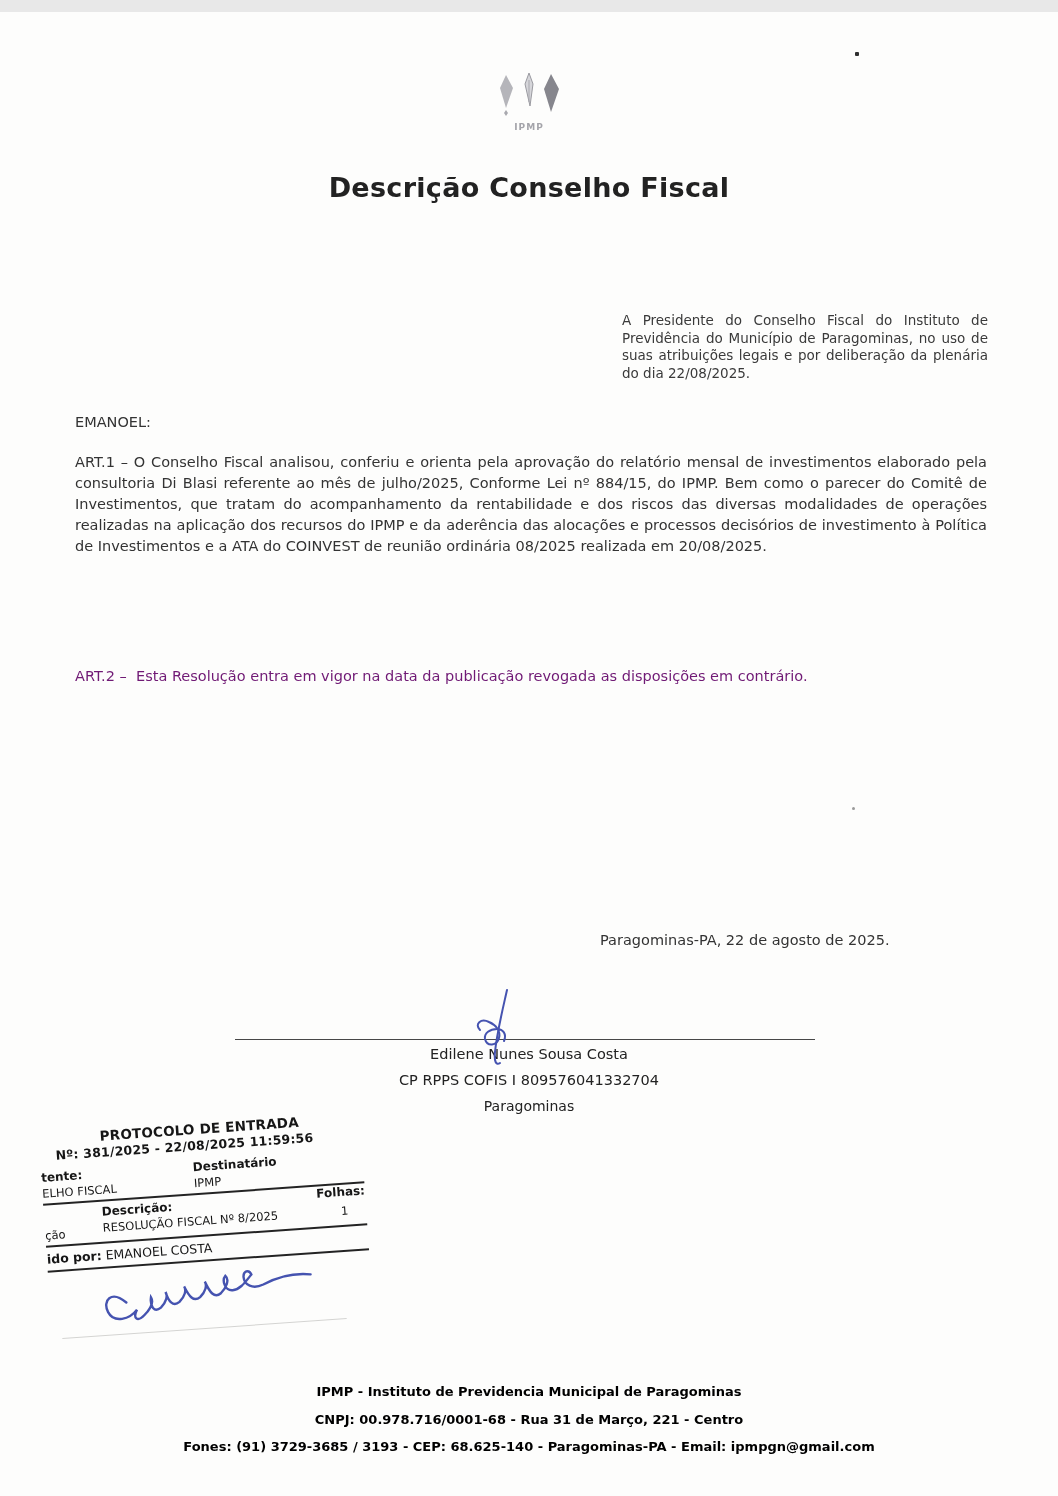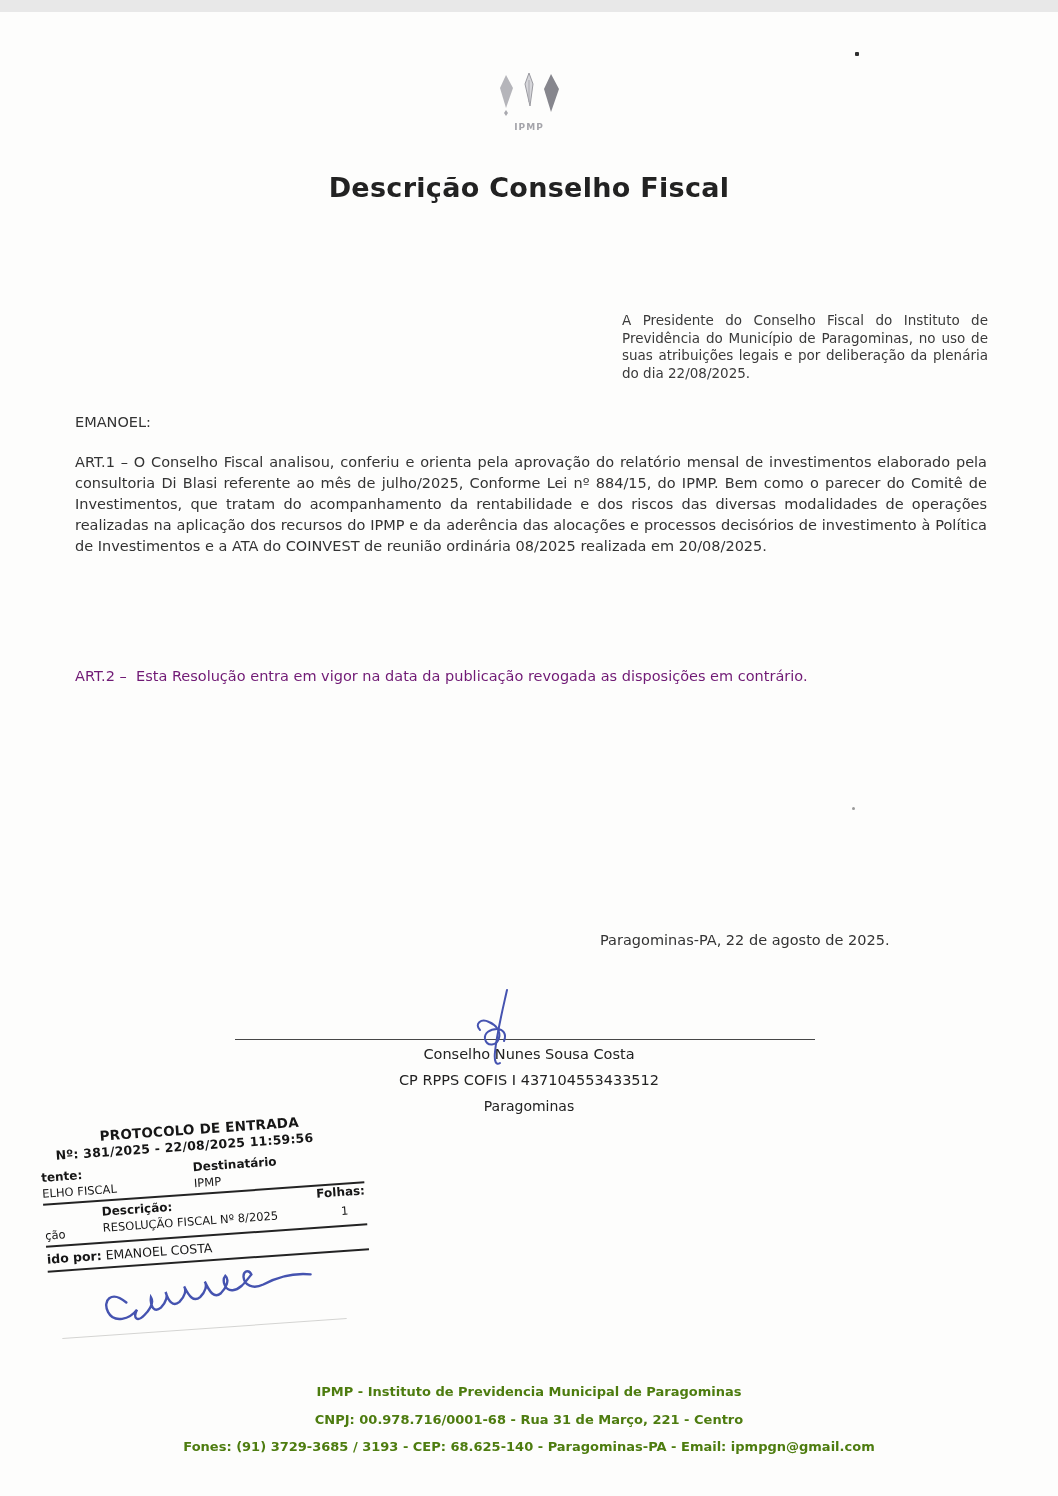--- a/index.html
+++ b/index.html
@@ -52,21 +52,21 @@
   .stamp-desc-value{position:absolute;left:58px;top:19px;font-size:11.5px;white-space:nowrap;}
   .stamp-folhas-label{position:absolute;right:0;top:0;font-weight:bold;font-size:12px;}
   .stamp-folhas-value{position:absolute;right:18px;top:19px;font-size:11.5px;}
   .stamp-frag{position:absolute;left:0;bottom:3px;font-size:11.5px;}
   .stamp-row3{border-bottom:2px solid #232323;padding:4px 0 4px;font-size:12.5px;}
   .stamp-row3 .lbl{font-weight:bold;}
   .stamp-sig{left:100px;top:1243px;width:225px;height:80px;transform:rotate(-5deg);z-index:2;}
   .stamp-shadow{left:62px;top:1316px;width:285px;height:1px;background:#d4d4d2;transform:rotate(-4deg);}
 
   
-  .footer{left:0;top:1366px;width:1058px;text-align:center;color:#4d7c0f;}
+  .footer{left:0;top:1366px;width:1058px;text-align:center;color:#000000;}
   .footer div{font-size:13px;font-weight:bold;line-height:27.5px;}
 
   .scan-line{left:356px;top:1488px;width:702px;height:2px;background:#454545;transform:rotate(-.12deg);}
   .speck1{left:855px;top:40px;width:4px;height:4px;background:#2f2f2f;border-radius:1px;}
   .speck2{left:852px;top:795px;width:3px;height:3px;background:#9a9a9a;border-radius:50%;}
 </style>
 </head>
 <body>
 
 <div class="page">
@@ -90,22 +90,22 @@
   <div class="abs art1">ART.1 – O Conselho Fiscal analisou, conferiu e orienta pela aprovação do relatório mensal de investimentos elaborado pela consultoria Di Blasi referente ao mês de julho/2025, Conforme Lei nº 884/15, do IPMP. Bem como o parecer do Comitê de Investimentos, que tratam do acompanhamento da rentabilidade e dos riscos das diversas modalidades de operações realizadas na aplicação dos recursos do IPMP e da aderência das alocações e processos decisórios de investimento à Política de Investimentos e a ATA do COINVEST de reunião ordinária 08/2025 realizada em 20/08/2025.</div>
   <div class="abs art2">ART.2 –  Esta Resolução entra em vigor na data da publicação revogada as disposições em contrário.</div>
 
   <div class="abs dateline">Paragominas-PA, 22 de agosto de 2025.</div>
 
   <svg class="abs pen-stroke" viewBox="0 0 62 80">
     <path d="M41,2 C37,20 31,44 29,64 C28,73 30,78 34,75" fill="none" stroke-width="2" stroke-linecap="round" stroke="#4553b0"></path>
     <path d="M14,42 C8,36 15,30 23,34 C30,37 35,43 33,50 C31,58 21,59 19,51 C18,45 24,41 31,41 C37,41 41,46 38,53" fill="none" stroke-width="2" stroke-linecap="round" stroke="#4553b0"></path>
   </svg>
   <div class="abs sig-line"></div>
-  <div class="abs sig-name">Conselho Nunes Sousa Costa</div>
-  <div class="abs sig-reg">CP RPPS COFIS I 437104553433512</div>
+  <div class="abs sig-name">Edilene Nunes Sousa Costa</div>
+  <div class="abs sig-reg">CP RPPS COFIS I 809576041332704</div>
   <div class="abs sig-role">Paragominas</div>
 
   <div class="abs stamp">
     <div class="stamp-title">PROTOCOLO DE ENTRADA</div>
     <div class="stamp-number">Nº: 381/2025 - 22/08/2025 11:59:56</div>
     <div class="stamp-row1">
       <div class="stamp-col1">
         <div class="stamp-label">tente:</div>
         <div class="stamp-value">ELHO FISCAL</div>
       </div>

